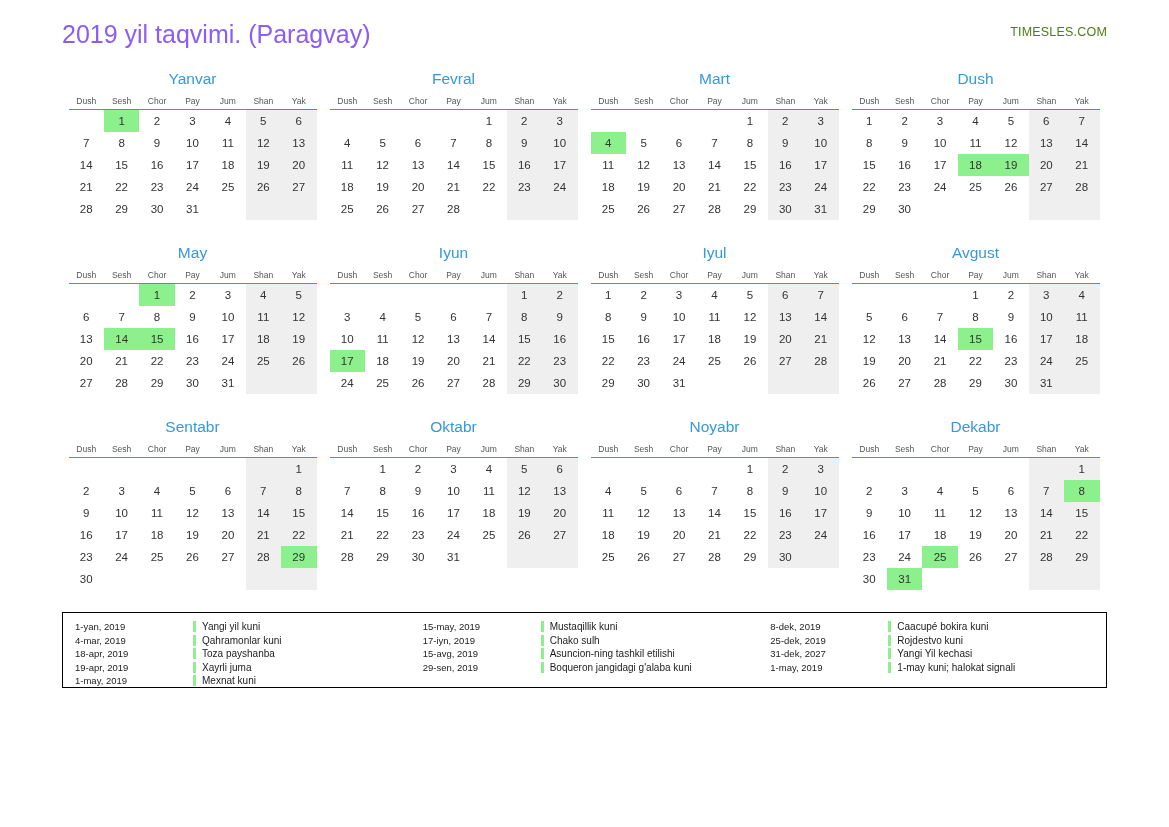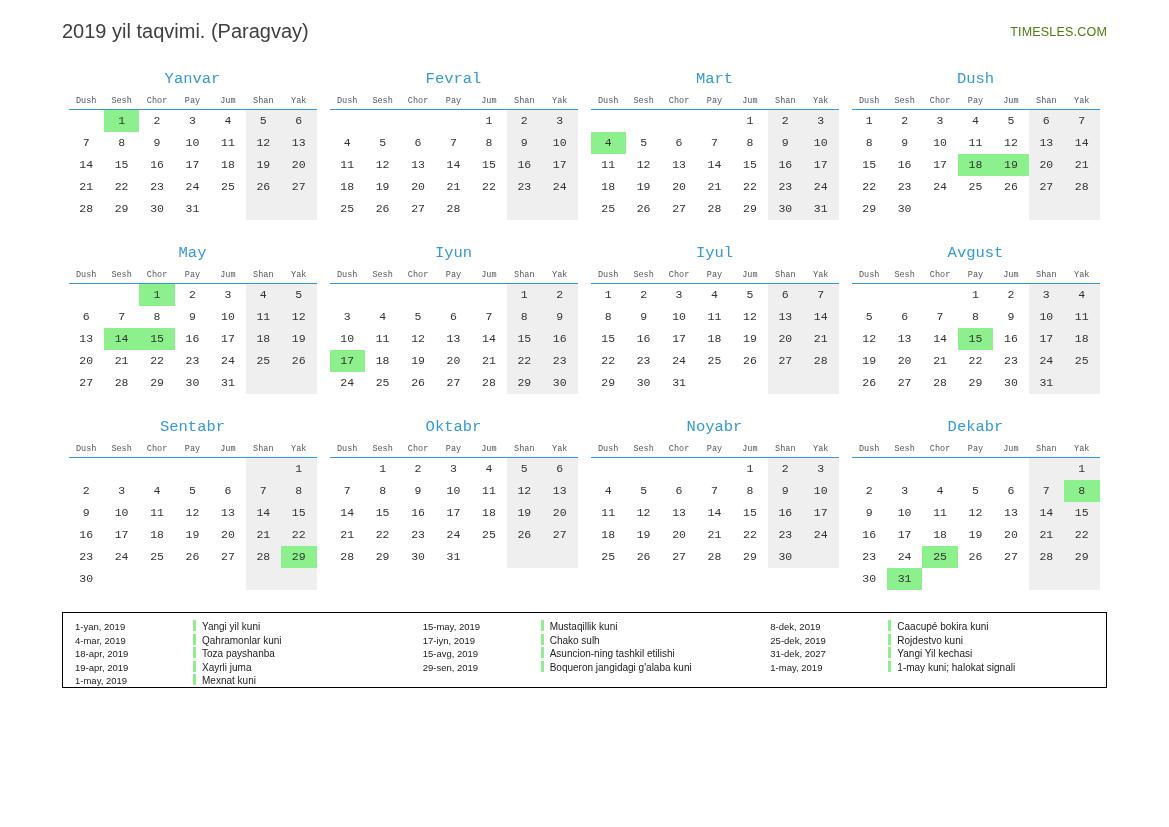--- a/index.html
+++ b/index.html
@@ -9,35 +9,35 @@
     background: #ffffff;
     font-family: "Liberation Sans", sans-serif;
   }
   .page { position: relative; width: 1169px; height: 827px; }
 
   .header {
     position: absolute; left: 0; top: 0; width: 1169px; height: 62px;
   }
   .title {
     position: absolute; left: 62px; top: 20px;
-    font-size: 20px; color: #404040; font-weight: normal;
+    font-size: 25px; color: #8b5cf6; font-weight: normal;
   }
   .brand {
     position: absolute; right: 62px; top: 25px;
     font-size: 12.5px; color: #4d7c0f; letter-spacing: .2px;
   }
 
   .grid {
     position: absolute; left: 62px; top: 68px;
     width: 1045px;
     display: grid;
     grid-template-columns: repeat(4, 261px);
     grid-auto-rows: 174px;
   }
-  .month { position: relative; padding: 0 6px; font-family: Liberation Mono, monospace; }
+  .month { position: relative; padding: 0 6px; }
   .month-name {
     text-align: center; color: #3399dd; font-size: 15.5px;
     margin-bottom: 8px; margin-top: 2px;
   }
   table.cal { border-collapse: collapse; width: 248px; margin: 0 auto; }
   table.cal th {
     font-size: 8.5px; font-weight: normal; color: #555555;
     padding: 0 0 3px 0; text-align: center; width: 35.4px;
     border-bottom: 1px solid #3399dd;
   }
@@ -55,21 +55,21 @@
     position: absolute; left: 62px; top: 612px;
     width: 1045px; height: 76px;
     border: 1px solid #000000;
     padding: 7px 0 0 0;
   }
   .legend-cols {
     display: grid; grid-template-columns: repeat(3, 1fr);
     height: 100%;
   }
   .lcol { display: flex; flex-direction: column; padding-left: 12px; }
-  .lrow { display: flex; align-items: flex-start; height: 13px; margin-bottom: 0.5px; }
+  .lrow { display: flex; align-items: center; height: 13px; margin-bottom: 0.5px; }
   .ldate { font-size: 9.5px; color: #222; width: 118px; line-height: 13px; }
   .lbar {
     width: 3px; height: 11px; background: #8cf08c; margin-right: 6px;
     flex: 0 0 3px;
   }
   .ltext { font-size: 10px; color: #222; line-height: 13px; white-space: nowrap; }
 </style>
 </head>
 <body>
 

